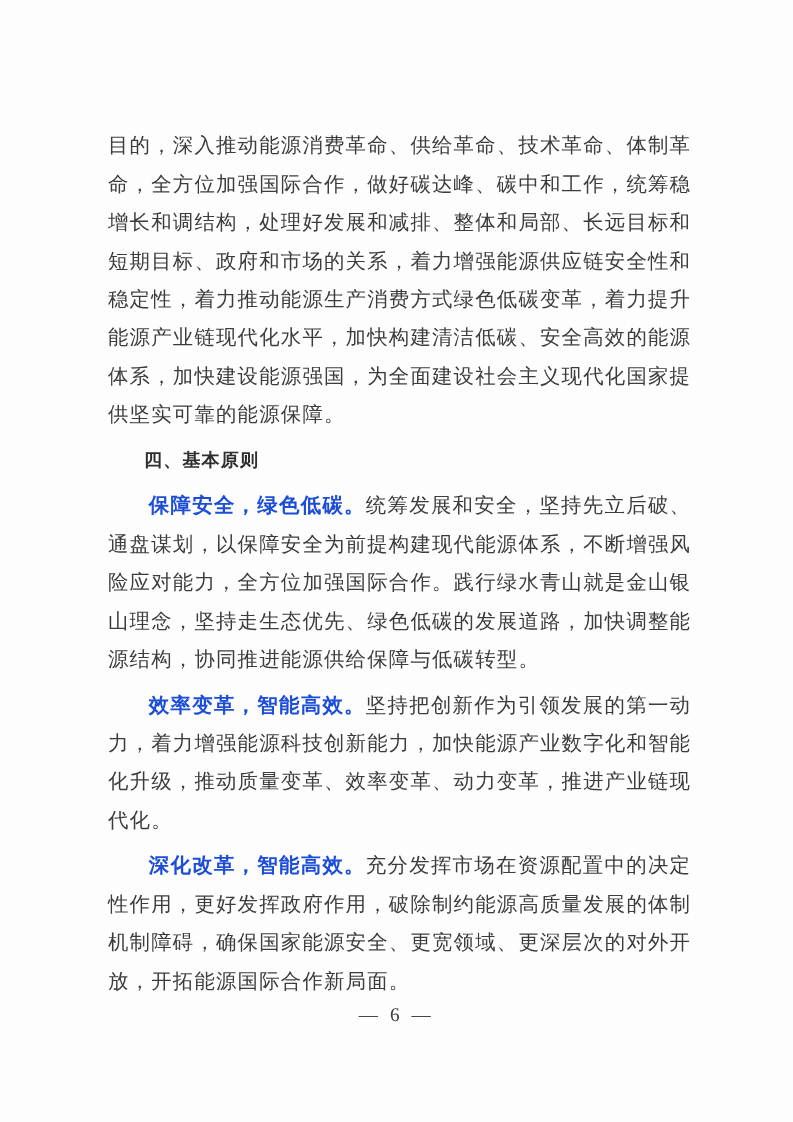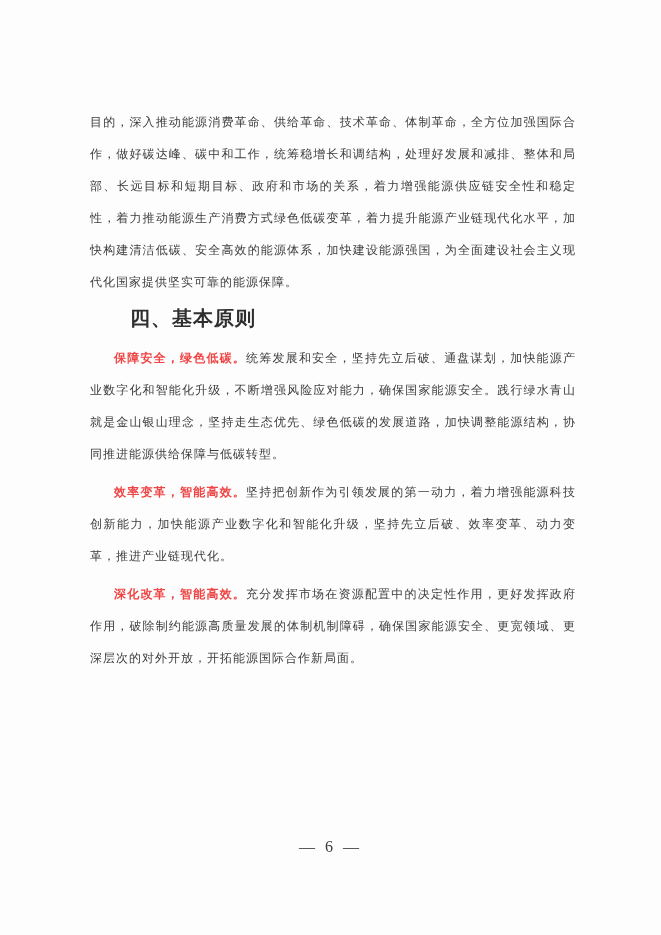--- a/index.html
+++ b/index.html
@@ -17,45 +17,45 @@
     font-family: "Liberation Serif", serif;
   }
   .content {
     position: absolute;
     left: 90px;
     top: 106px;
     width: 486px;
   }
   .para {
     margin: 0 0 6px 0;
-    font-size: 12px;
+    font-size: 17px;
     line-height: 32px;
     letter-spacing: 1px;
     text-align: justify;
     text-justify: inter-character;
     text-indent: 2em;
     color: #3c3c3c;
   }
   .para.no-indent {
     text-indent: 0;
   }
   .heading {
     margin: 0 0 6px 0;
-    font-size: 20px;
+    font-size: 15px;
     line-height: 32px;
     font-weight: bold;
-    font-family: Liberation Mono, monospace;
+    font-family: Liberation Serif, serif;
     color: #2e2e2e;
     text-indent: 2em;
     letter-spacing: 1px;
   }
   .lead {
     font-weight: bold;
     font-family: "Liberation Sans", sans-serif;
-    color: #ef4444;
+    color: #1d4ed8;
     margin-top: 33px;
   }
   .page-number {
     position: absolute;
     left: 0;
     right: 0;
     top: 838px;
     text-align: center;
     font-size: 16px;
     letter-spacing: 3px;
@@ -65,22 +65,22 @@
 </head>
 <body>
 
 <div class="page">
   <div class="content">
 
     <p class="para no-indent">目的，深入推动能源消费革命、供给革命、技术革命、体制革命，全方位加强国际合作，做好碳达峰、碳中和工作，统筹稳增长和调结构，处理好发展和减排、整体和局部、长远目标和短期目标、政府和市场的关系，着力增强能源供应链安全性和稳定性，着力推动能源生产消费方式绿色低碳变革，着力提升能源产业链现代化水平，加快构建清洁低碳、安全高效的能源体系，加快建设能源强国，为全面建设社会主义现代化国家提供坚实可靠的能源保障。</p>
 
     <h3 class="heading">四、基本原则</h3>
 
-    <p class="para"><span class="lead">保障安全，绿色低碳。</span><span>统筹发展和安全，坚持先立后破、通盘谋划，加快能源产业数字化和智能化升级，不断增强风险应对能力，确保国家能源安全。践行绿水青山就是金山银山理念，坚持走生态优先、绿色低碳的发展道路，加快调整能源结构，协同推进能源供给保障与低碳转型。</span></p>
+    <p class="para"><span class="lead">保障安全，绿色低碳。</span><span>统筹发展和安全，坚持先立后破、通盘谋划，以保障安全为前提构建现代能源体系，不断增强风险应对能力，全方位加强国际合作。践行绿水青山就是金山银山理念，坚持走生态优先、绿色低碳的发展道路，加快调整能源结构，协同推进能源供给保障与低碳转型。</span></p>
 
-    <p class="para"><span class="lead">效率变革，智能高效。</span><span>坚持把创新作为引领发展的第一动力，着力增强能源科技创新能力，加快能源产业数字化和智能化升级，坚持先立后破、效率变革、动力变革，推进产业链现代化。</span></p>
+    <p class="para"><span class="lead">效率变革，智能高效。</span><span>坚持把创新作为引领发展的第一动力，着力增强能源科技创新能力，加快能源产业数字化和智能化升级，推动质量变革、效率变革、动力变革，推进产业链现代化。</span></p>
 
     <p class="para"><span class="lead">深化改革，智能高效。</span><span>充分发挥市场在资源配置中的决定性作用，更好发挥政府作用，破除制约能源高质量发展的体制机制障碍，确保国家能源安全、更宽领域、更深层次的对外开放，开拓能源国际合作新局面。</span></p>
 
   </div>
 
   <div class="page-number">— 6 —</div>
 </div>
 
 </body></html>

